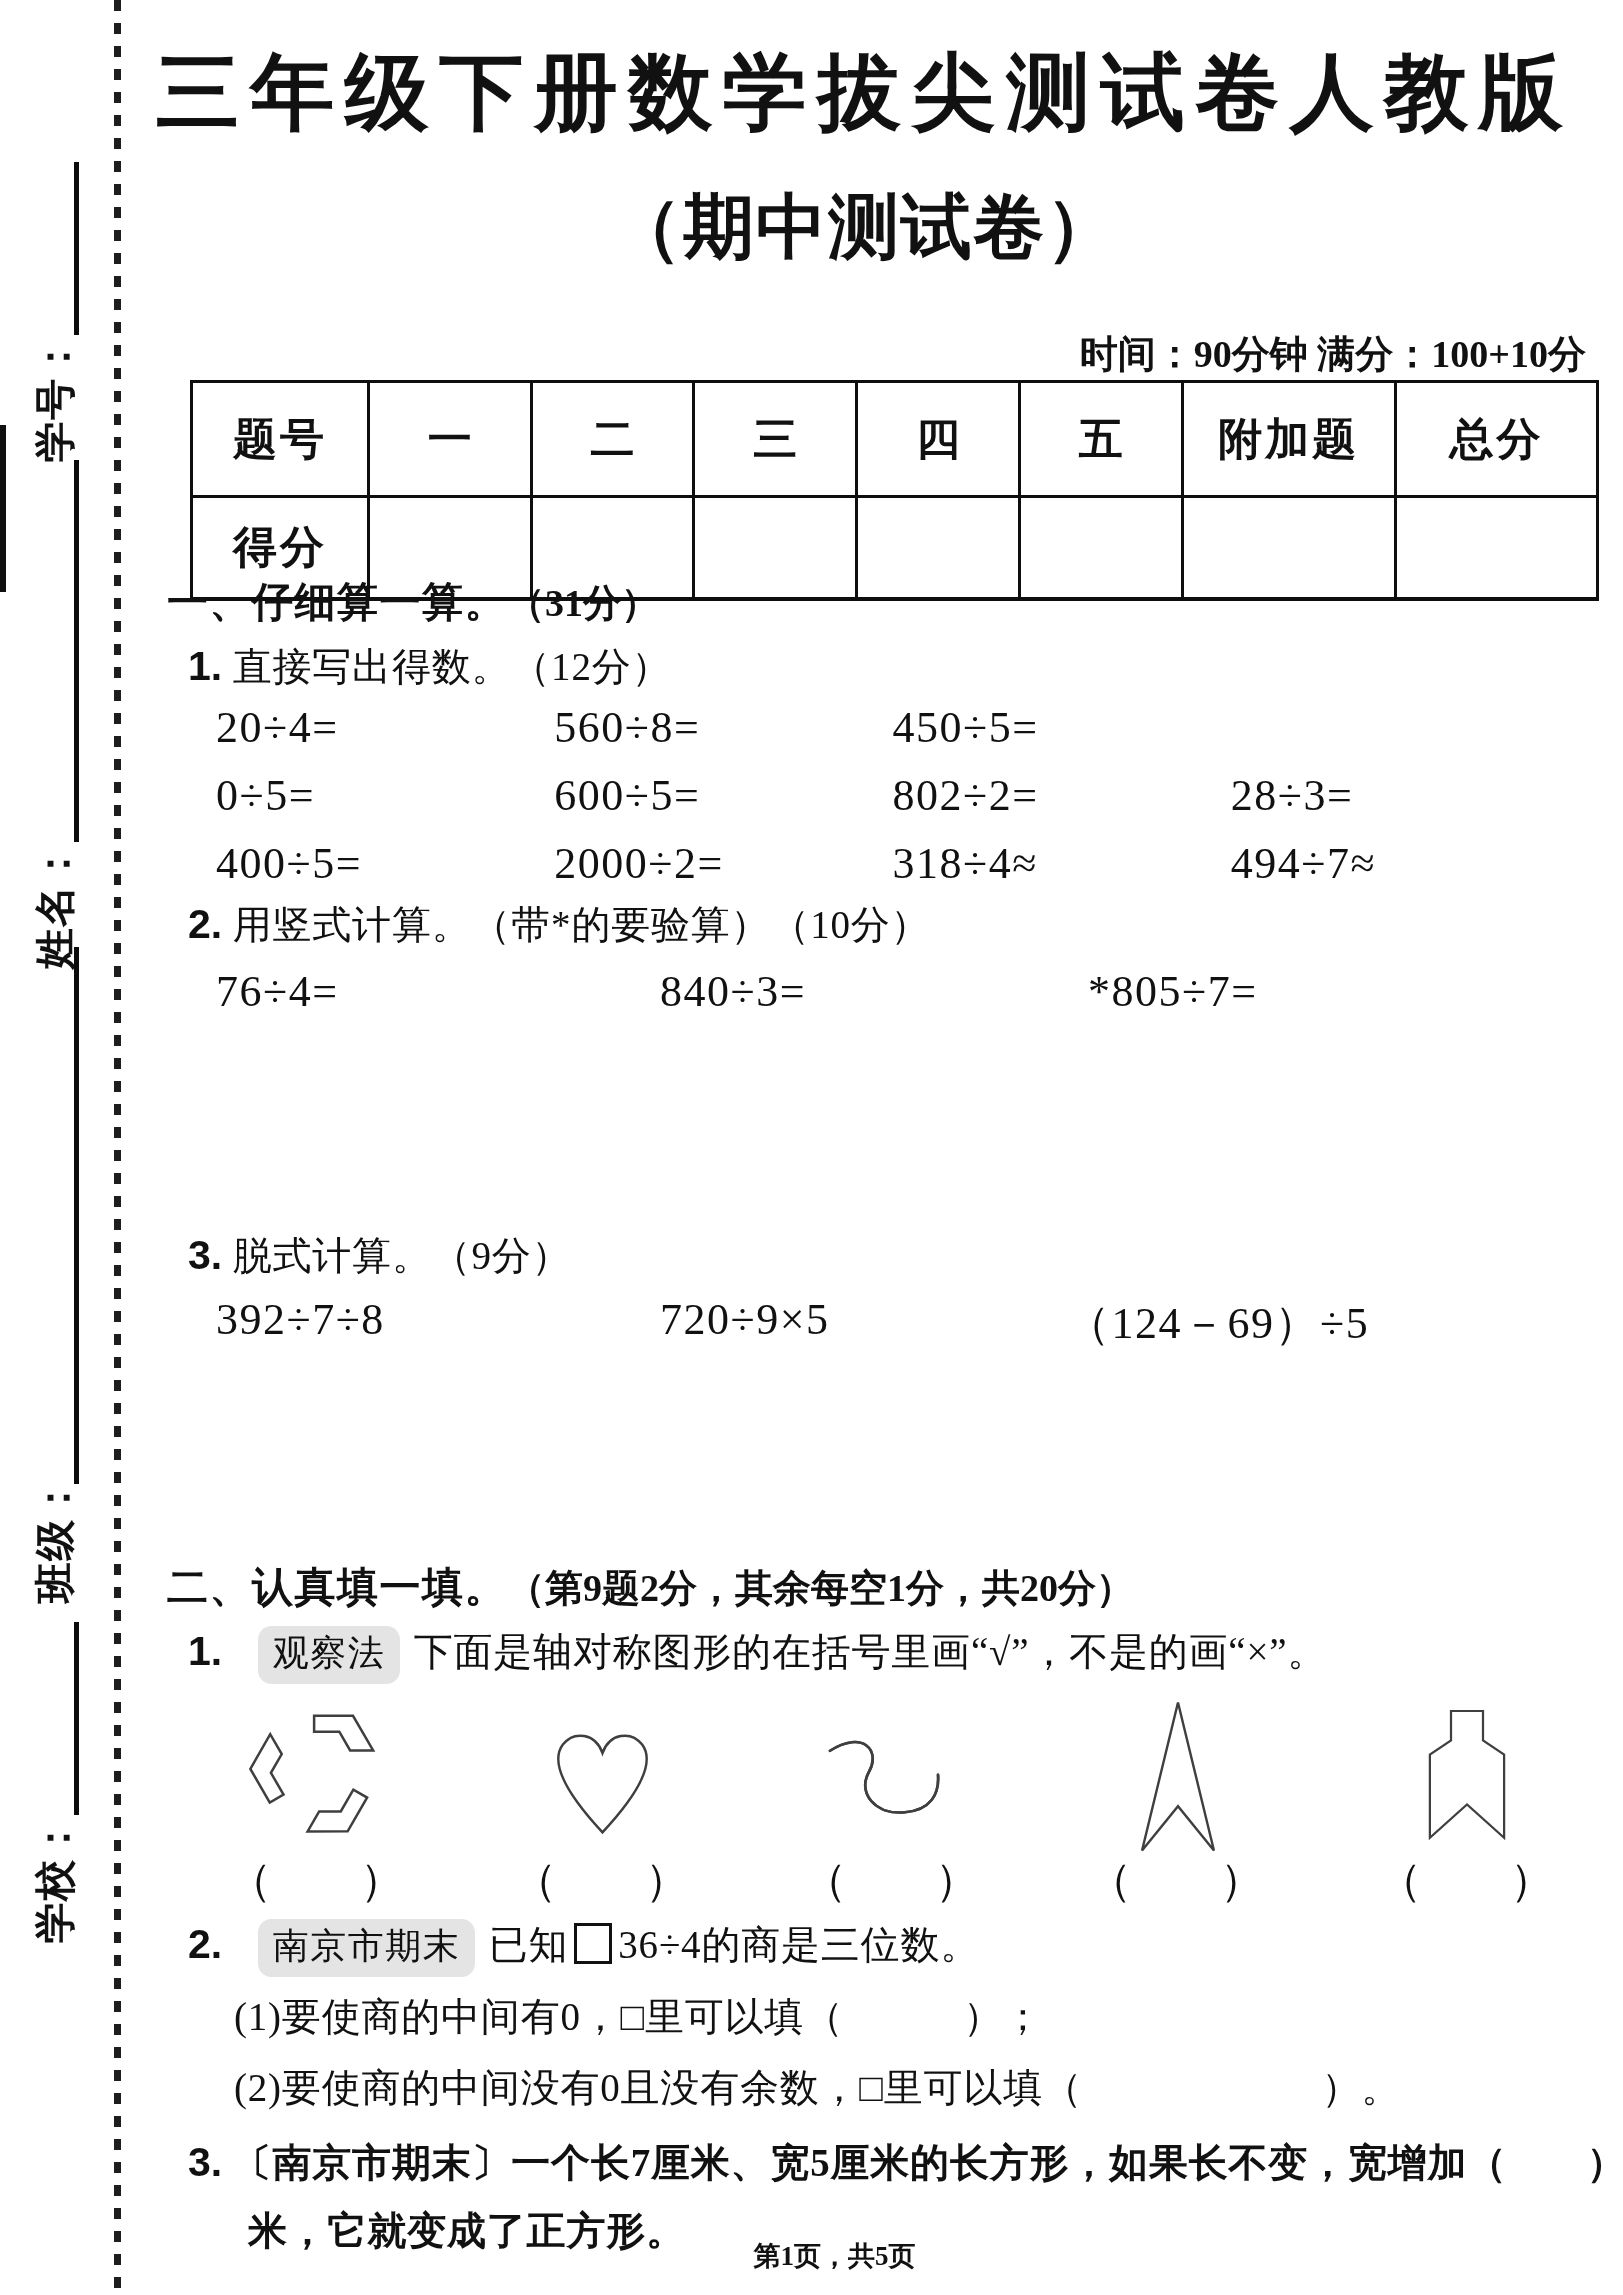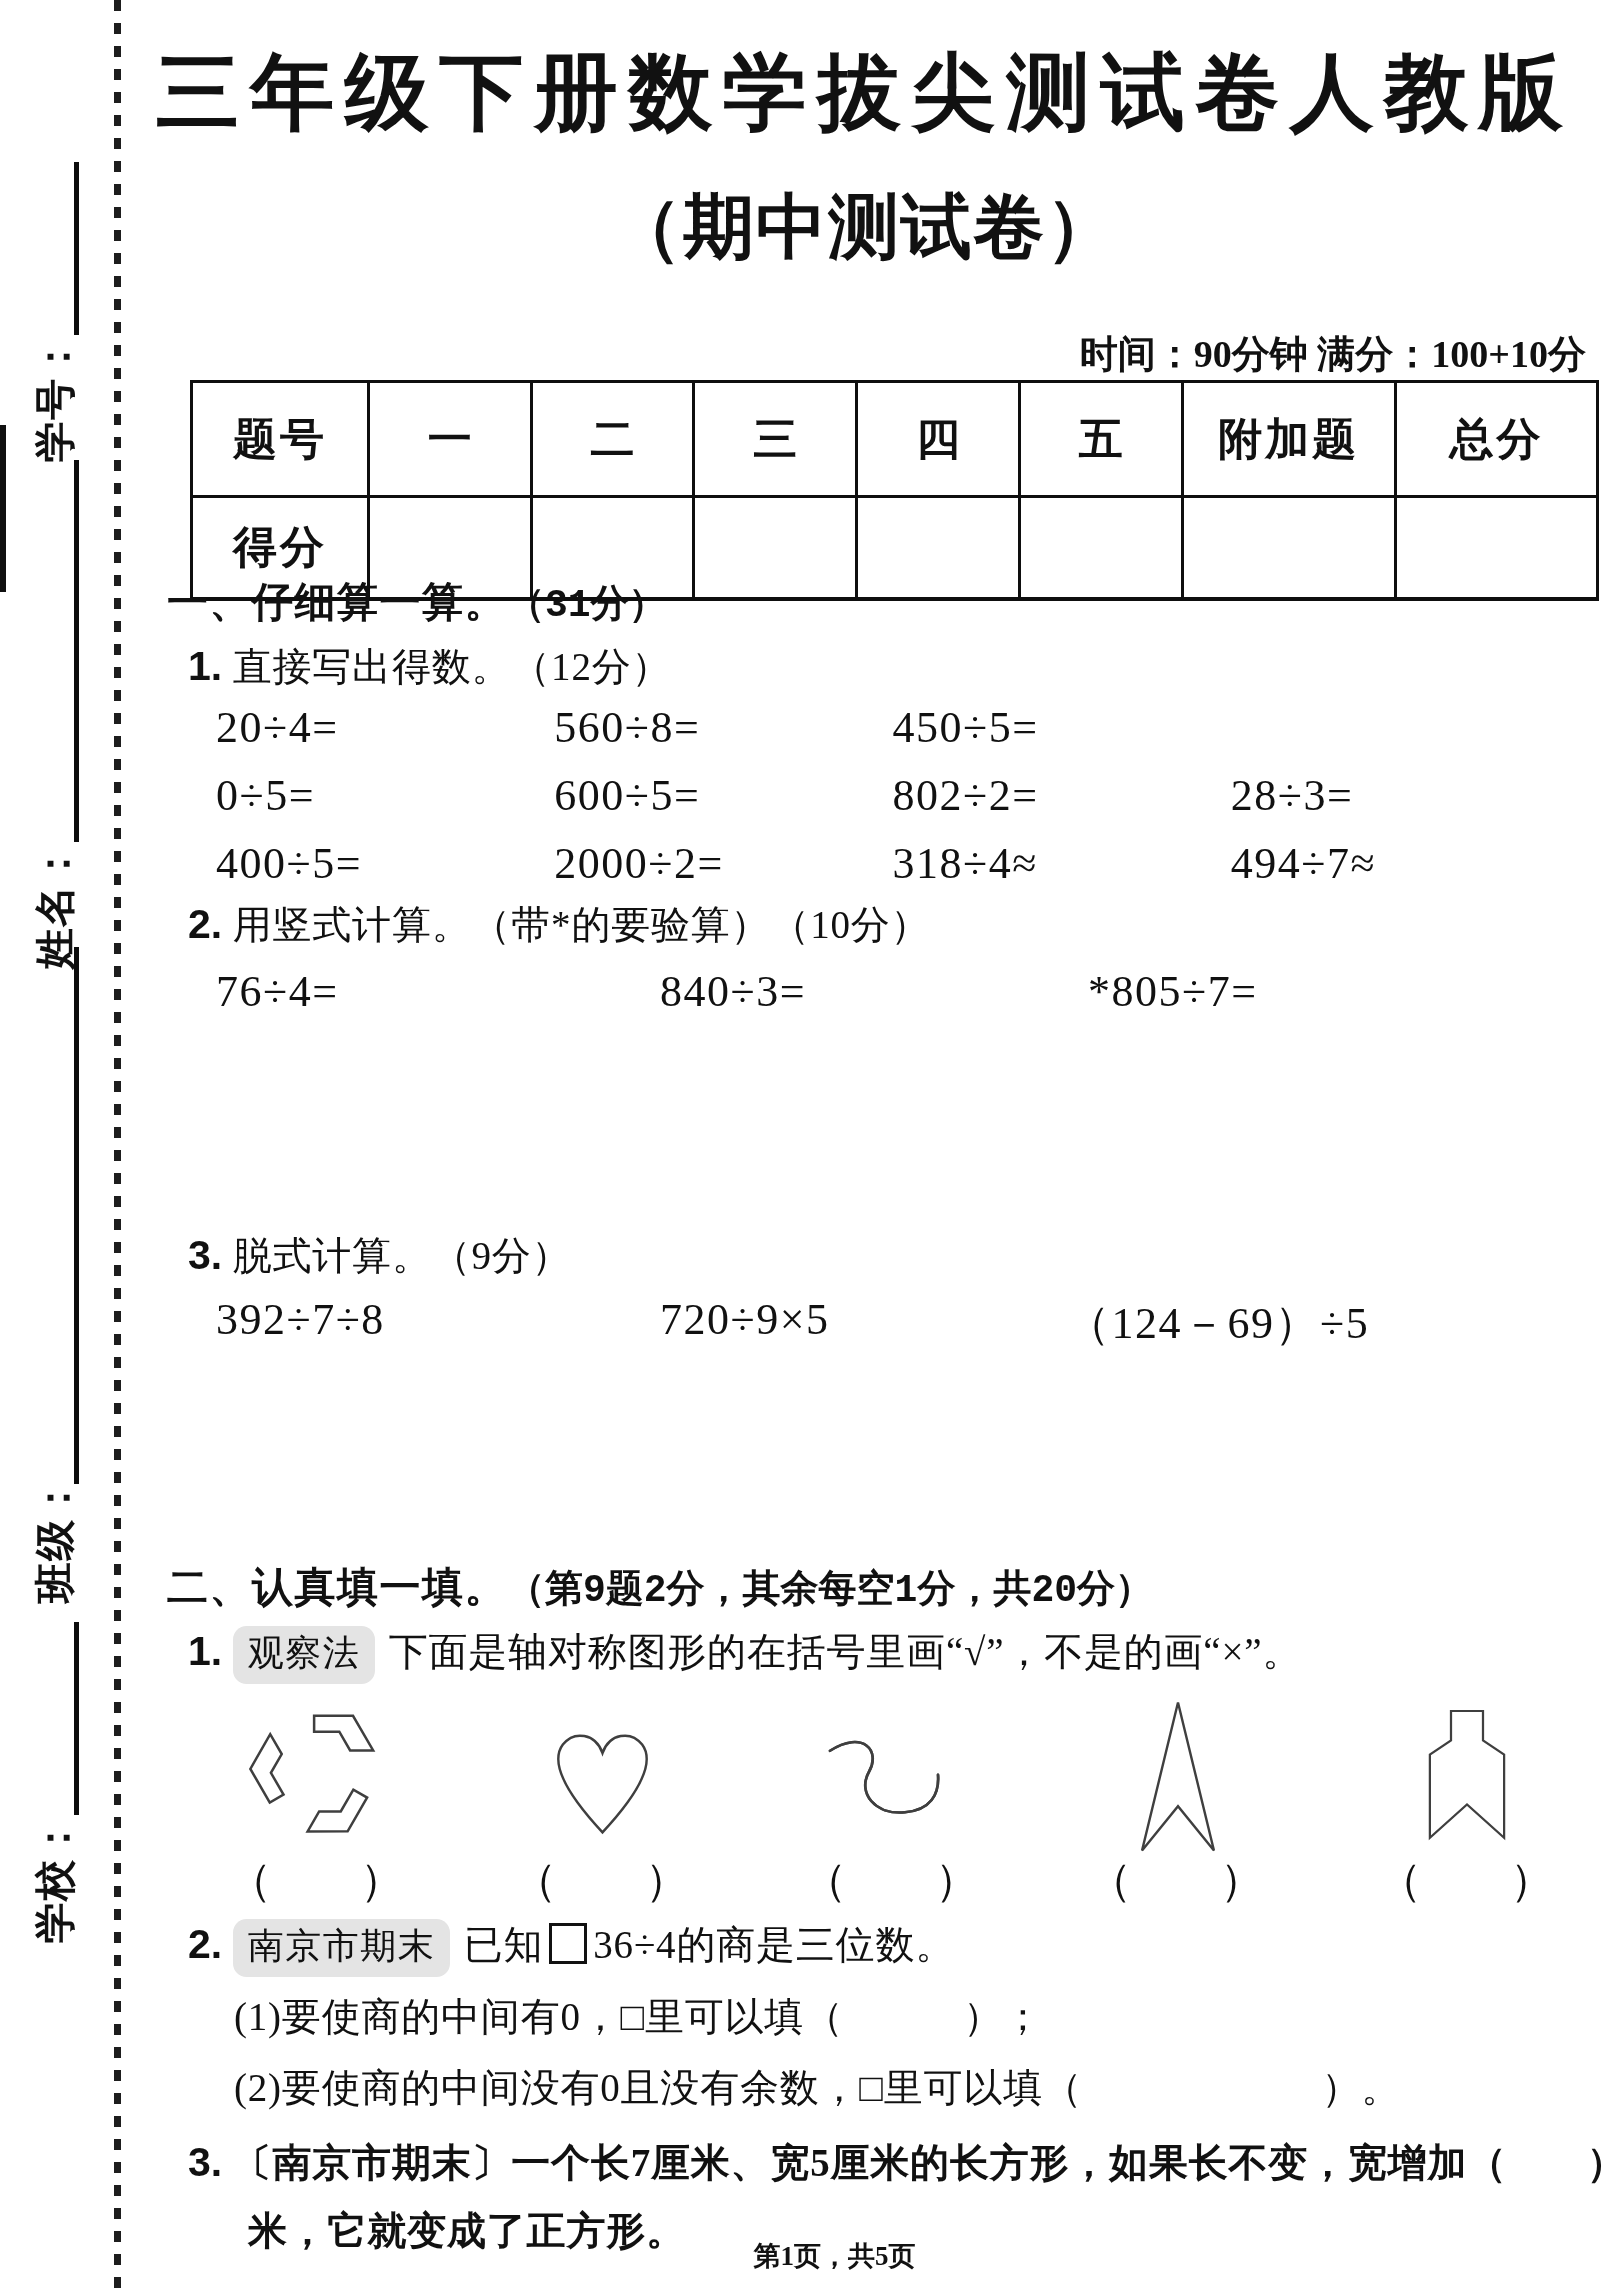--- a/index.html
+++ b/index.html
@@ -54,28 +54,28 @@
     border-left: 3px solid #0e0e0e; font-size: 44px;
   }
   .score-row.body .score-cell { height: 99px; }
   .score-cell:first-child { border-left: none; }
   .score-cell.hdr-strong { font-family: "Liberation Sans", sans-serif; font-weight: bold; letter-spacing: 3px; }
   .score-cell.hdr-num { font-weight: 600; }
 
   
   .sec-heading { position: absolute; left: 167px; white-space: nowrap; }
   .sec-heading .h-main { font-family: "Liberation Sans", sans-serif; font-weight: bold; font-size: 41px; letter-spacing: 1.5px; }
-  .sec-heading .h-note { font-size: 38px; font-weight: 600; font-family: Liberation Mono, monospace; }
+  .sec-heading .h-note { font-size: 38px; font-weight: 600; }
 
   .q-line { position: absolute; left: 188px; white-space: nowrap; font-size: 39px; }
   .q-num { font-family: "Liberation Sans", sans-serif; font-weight: bold; font-size: 41px; margin-right: 10.5px; }
   .q-text { font-size: 39px; letter-spacing: 0.8px; }
   .q-badge {
     display: inline-block; background: #e4e4e4; border-radius: 13.5px;
-    padding: 3px 15px 6px; font-size: 36px; letter-spacing: 1.5px; margin-right: 13.5px;
+    padding: 3px 15px 6px; font-size: 36px; letter-spacing: 1.5px; margin-right: 13.5px; margin-left: 25px;
   }
 
   .calc-grid { position: absolute; left: 216px; top: 693px; width: 1353px; }
   .calc-row { display: grid; grid-template-columns: 25% 25% 25% 25%; height: 68px; align-items: center; }
   .calc-item { font-size: 44px; letter-spacing: 1.5px; white-space: nowrap; }
 
   .expr { position: absolute; font-size: 44px; letter-spacing: 1.5px; white-space: nowrap; }
 
   .blank-box {
     display: inline-block; width: 32px; height: 35px;

